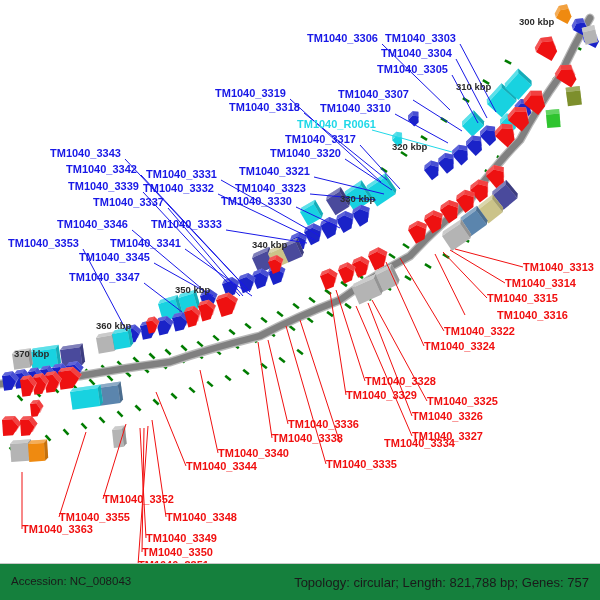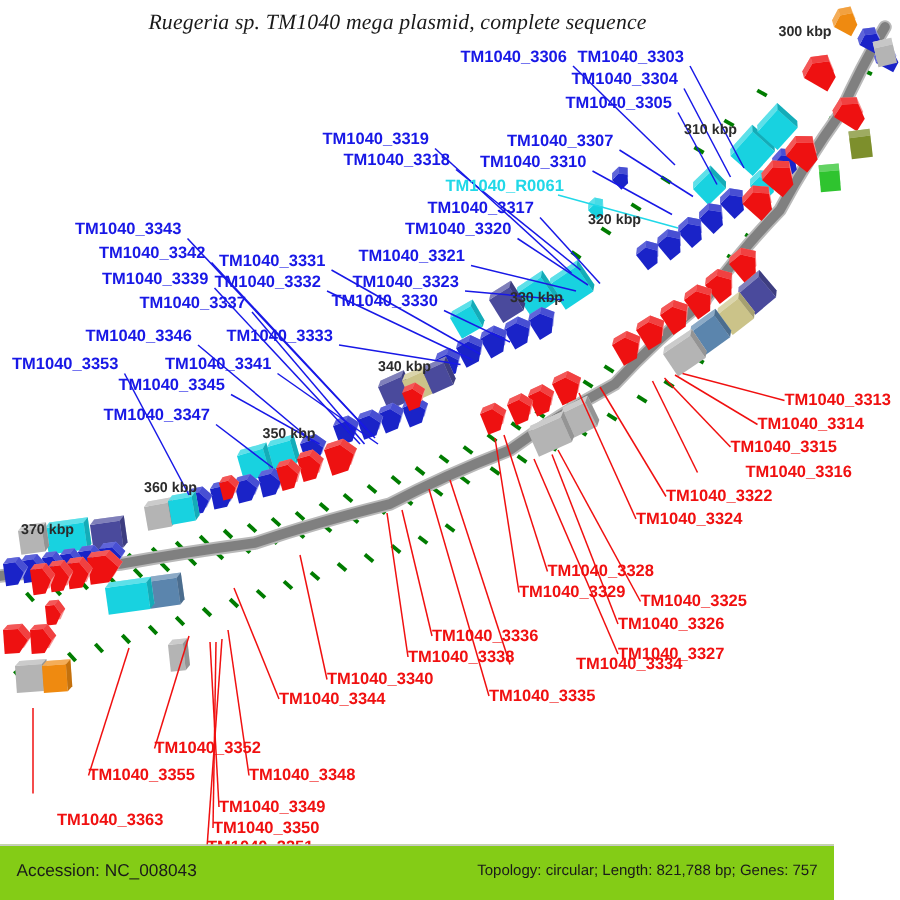--- a/index.html
+++ b/index.html
@@ -7,31 +7,30 @@
          font-family:"Liberation Sans",sans-serif;}
   #title{position:absolute;left:0;top:7px;width:530px;text-align:center;
          font-family:"Liberation Serif",serif;font-style:italic;font-size:14.5px;
          color:#1a1a1a;letter-spacing:.1px;white-space:nowrap;}
   .lbl{position:absolute;font-size:11px;white-space:nowrap;line-height:11px;font-weight:bold;}
   .lbl.blue{color:#1818e6;}
   .lbl.red{color:#f01010;}
   .lbl.cyan{color:#20d8e8;}
   .tick{position:absolute;font-size:9.5px;font-weight:bold;color:#2b2b2b;white-space:nowrap;}
   #map{position:absolute;left:0;top:0;}
-  #footer{position:absolute;left:0;bottom:0;width:556px;height:36px;border-top:1px solid #c8c8c8;
-          background:#84cc16;}
+  #footer{position:absolute;left:0;bottom:0;width:600px;height:36px;border-top:1px solid #c8c8c8;
+          background:#15803d;}
   #acc{position:absolute;left:11px;top:11px;font-size:11.5px;color:#1a1a1a;}
-  #topo{position:absolute;right:11px;top:11px;font-size:10px;color:#1a1a1a;}
+  #topo{position:absolute;right:11px;top:11px;font-size:13px;color:#1a1a1a;}
 </style>
 </head>
 <body>
 
 <div id="stage">
 
-  <div id="title">Ruegeria sp. TM1040 mega plasmid, complete sequence</div>
 
   <svg id="map" width="600" height="600" viewBox="0 0 600 600">
     <g id="gc-layer">
         <g transform="translate(590,32) rotate(-64.58333333333333)">
           <rect x="-1.3" y="-3.6" width="2.6" height="7.2" fill="#007c00"></rect>
         </g>
         <g transform="translate(578,48) rotate(-64.08333333333334)">
           <rect x="-1.3" y="-3.6" width="2.6" height="7.2" fill="#007c00"></rect>
         </g>
         <g transform="translate(566,62) rotate(-63.583333333333336)">
@@ -950,21 +949,21 @@
       <div class="lbl red" style="left: 412px; top: 431px;">TM1040_3327</div>
       <div class="lbl red" style="left: 288px; top: 419px;">TM1040_3336</div>
       <div class="lbl red" style="left: 272px; top: 433px;">TM1040_3338</div>
       <div class="lbl red" style="left: 340px; top: 438px; margin-left: 44px;">TM1040_3334</div>
       <div class="lbl red" style="left: 218px; top: 448px;">TM1040_3340</div>
       <div class="lbl red" style="left: 326px; top: 459px;">TM1040_3335</div>
       <div class="lbl red" style="left: 186px; top: 461px;">TM1040_3344</div>
       <div class="lbl red" style="left: 103px; top: 494px;">TM1040_3352</div>
       <div class="lbl red" style="left: 166px; top: 512px;">TM1040_3348</div>
       <div class="lbl red" style="left: 59px; top: 512px;">TM1040_3355</div>
-      <div class="lbl red" style="left: 38px; top: 524px; margin-top: 18px;">TM1040_3363</div>
+      <div class="lbl red" style="left: 22px; top: 524px;">TM1040_3363</div>
       <div class="lbl red" style="left: 146px; top: 533px;">TM1040_3349</div>
       <div class="lbl red" style="left: 142px; top: 547px;">TM1040_3350</div>
       <div class="lbl red" style="left: 138px; top: 560px;">TM1040_3351</div>
     </div>
 
   <div id="footer">
     <div id="acc">Accession: NC_008043</div>
     <div id="topo">Topology: circular; Length: 821,788 bp; Genes: 757</div>
   </div>
 </div>

